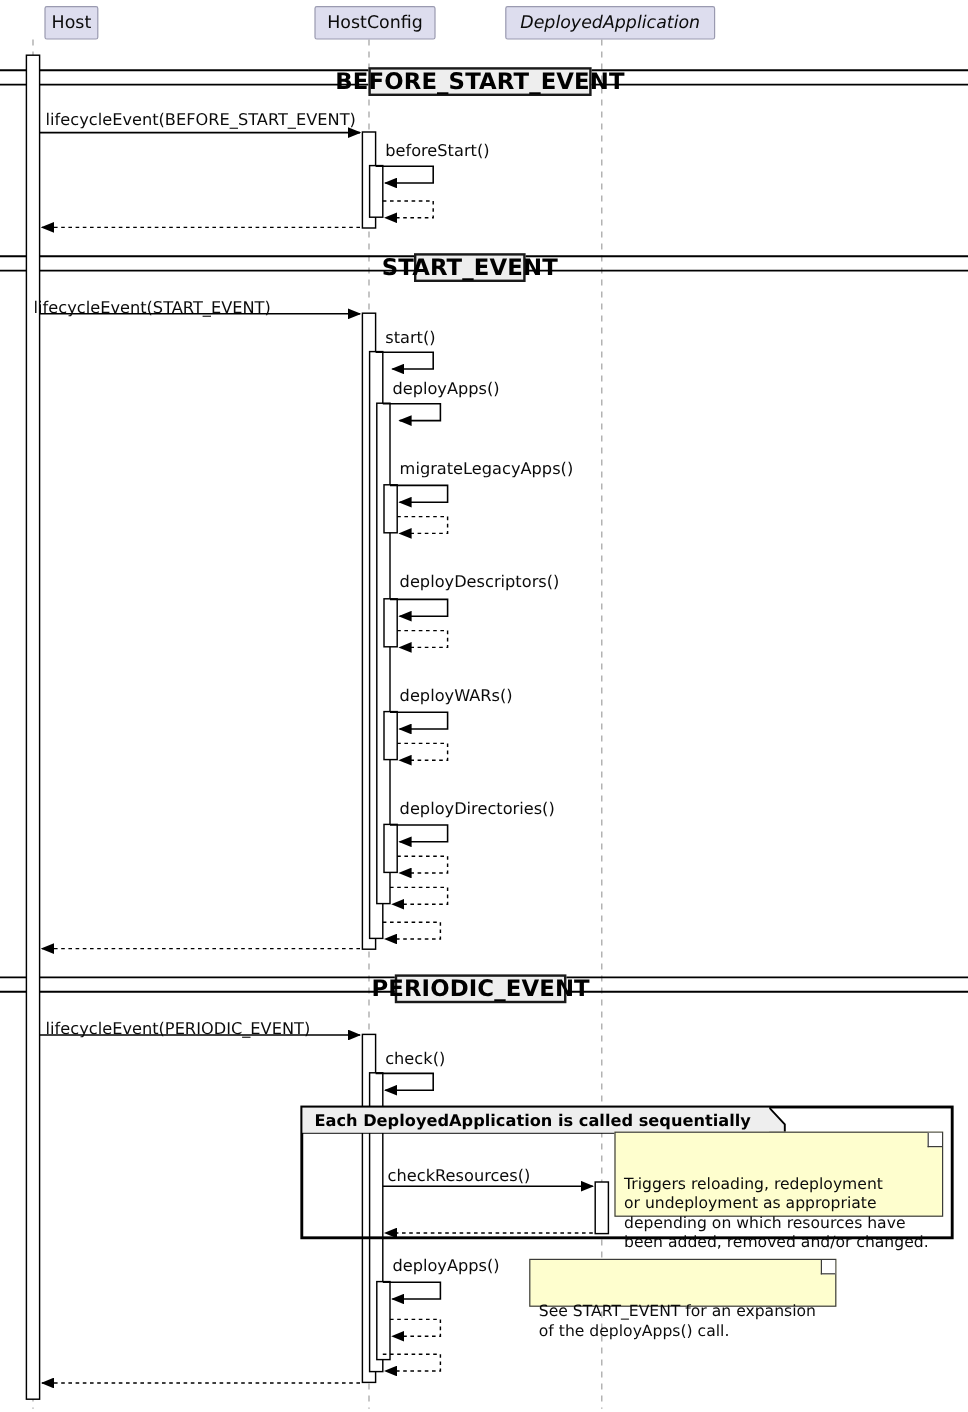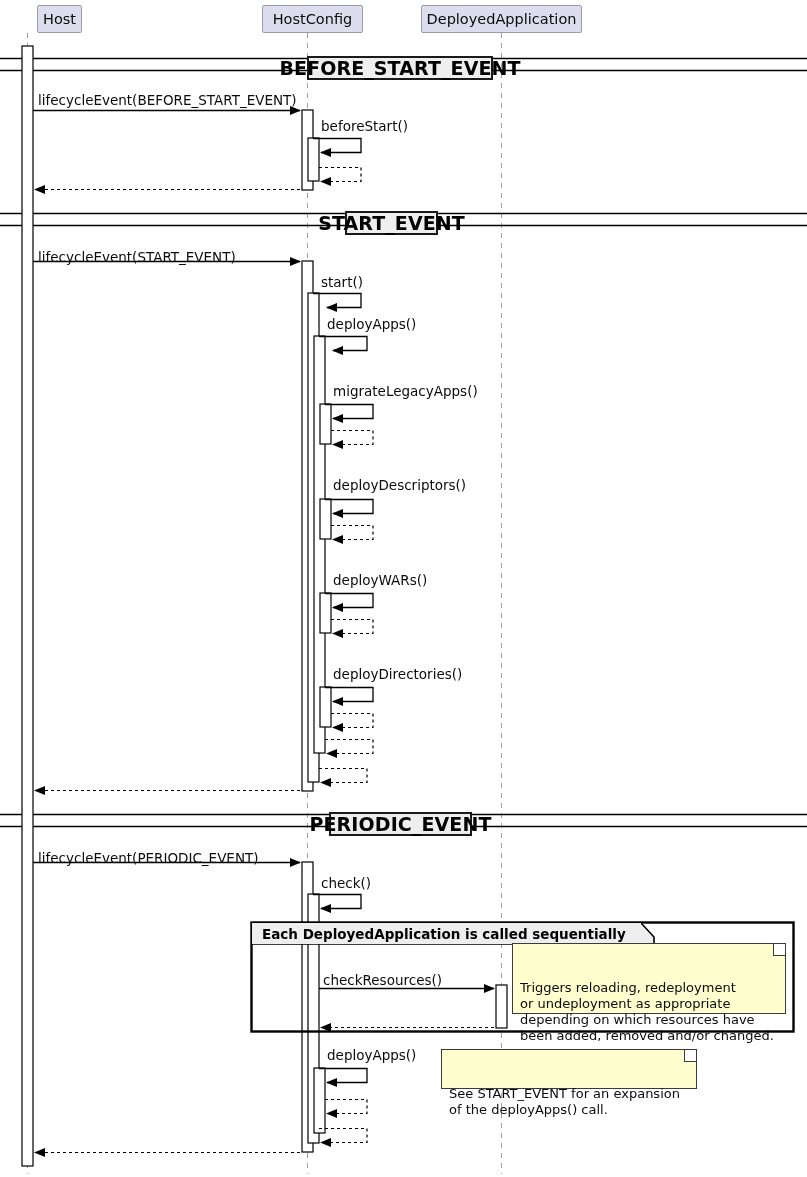--- a/index.html
+++ b/index.html
@@ -207,21 +207,21 @@
       <path d="M252,923 L641,923 L654,937 L654,944 L252,944 z" fill="#EEEEEE" stroke="#000000" stroke-width="1.6"></path>
     </g>
   </svg>
 
   <div class="participant" style="left:5px; top:5px; width:45px; height:28px;margin-left:32px;">
     <span>Host</span>
   </div>
   <div class="participant" style="left:262px; top:5px; width:101px; height:28px;">
     <span>HostConfig</span>
   </div>
-  <div class="participant" style="left:421px; top:5px; width:161px; height:28px;">
+  <div class="participant" style="left:421px; top:5px; width:175px; height:28px;font-style:italic;">
     <span>DeployedApplication</span>
   </div>
 
   <div class="divider-label" style="left:307px; top:56px; width:186px; height:24px;">
     <span>BEFORE_START_EVENT</span>
   </div>
   <div class="divider-label" style="left:345px; top:211px; width:93px; height:24px;">
     <span>START_EVENT</span>
   </div>
   <div class="divider-label" style="left:329px; top:812px; width:143px; height:24px;">
@@ -240,21 +240,21 @@
 been added, removed and/or changed.</span>
   </div>
   <div class="note" style="left:441px; top:1049px; width:256px; height:40px;">
     <span class="note-fold"></span>
     <span>See START_EVENT for an expansion
 of the deployApps() call.</span>
   </div>
 
   <div class="msg-label" style="left:38px; top:92px;">lifecycleEvent(BEFORE_START_EVENT)</div>
   <div class="msg-label" style="left:321px; top:118px;">beforeStart()</div>
-  <div class="msg-label" style="left:38px; top:249px;">lifecycleEvent(START_EVENT)</div>
+  <div class="msg-label" style="left:28px; top:249px;">lifecycleEvent(START_EVENT)</div>
   <div class="msg-label" style="left:321px; top:274px;">start()</div>
   <div class="msg-label" style="left:327px; top:316px;">deployApps()</div>
   <div class="msg-label" style="left:333px; top:383px;">migrateLegacyApps()</div>
   <div class="msg-label" style="left:333px; top:477px;">deployDescriptors()</div>
   <div class="msg-label" style="left:333px; top:572px;">deployWARs()</div>
   <div class="msg-label" style="left:333px; top:666px;">deployDirectories()</div>
   <div class="msg-label" style="left:38px; top:850px;">lifecycleEvent(PERIODIC_EVENT)</div>
   <div class="msg-label" style="left:321px; top:875px;">check()</div>
   <div class="msg-label" style="left:323px; top:972px;">checkResources()</div>
   <div class="msg-label" style="left:327px; top:1047px;">deployApps()</div>

